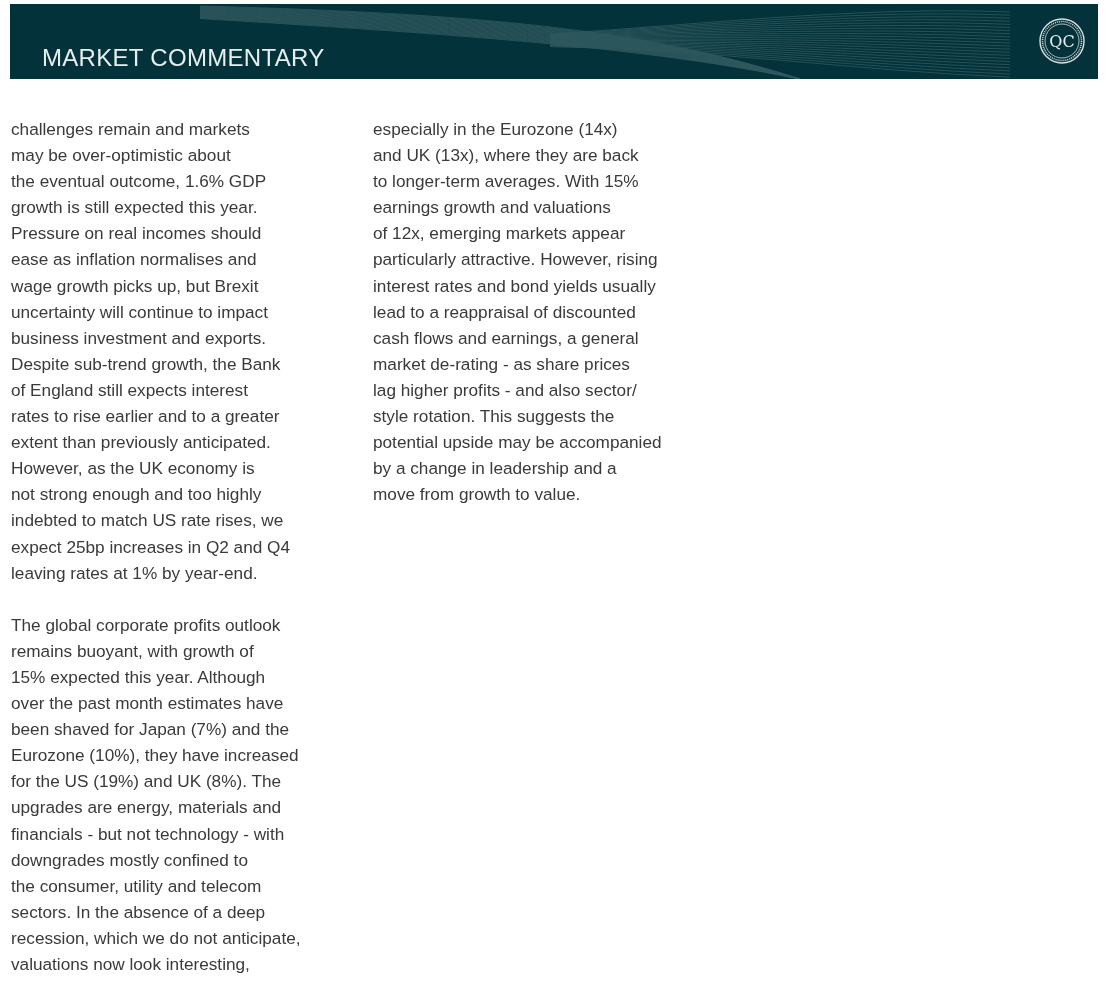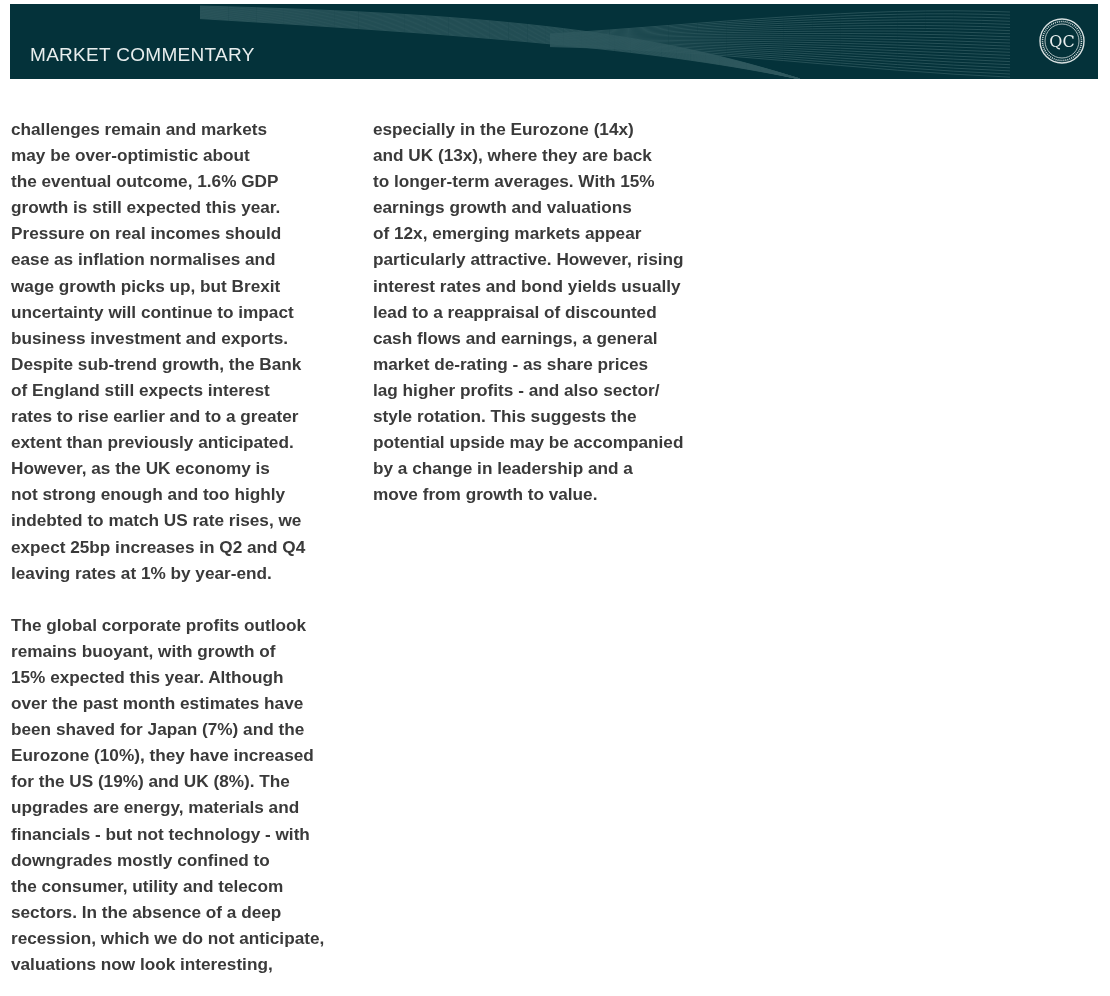--- a/index.html
+++ b/index.html
@@ -1,25 +1,25 @@
 <!DOCTYPE html>
 <html><head>
 <meta charset="utf-8">
 <style>
   html, body { margin: 0; padding: 0; background: #ffffff; }
   body { width: 1110px; height: 996px; position: relative; overflow: hidden;
          font-family: "Liberation Sans", "DejaVu Sans", sans-serif; color: #3a3a3a; }
   .banner { position: absolute; left: 10px; top: 4px; width: 1088px; height: 75px;
             background: #04323a; overflow: hidden; }
   .banner svg.waves { position: absolute; left: 0; top: 0; }
-  .banner-title { position: absolute; left: 20px; top: 40px; color: #e8eeee;
-                  font-size: 19px; letter-spacing: 0.3px; font-weight: normal; }
+  .banner-title { position: absolute; left: 32px; top: 40px; color: #e8eeee;
+                  font-size: 24px; letter-spacing: 0.3px; font-weight: normal; }
   .logo { position: absolute; right: 12px; top: 13px; width: 48px; height: 48px; }
   .col { position: absolute; top: 116px; font-size: 17.2px; line-height: 26.1px; }
-  .col p { margin: 0 0 26.1px 0; white-space: pre-line; font-weight: bold; }
+  .col p { margin: 0 0 26.1px 0; white-space: pre-line; }
   .col1 { left: 11px; width: 360px; }
   .col2 { left: 373px; width: 360px; }
 </style>
 </head>
 <body>
 
 <div class="banner">
   <svg class="waves" width="1088" height="75">
     <g fill="none" stroke="#3d666b" stroke-width="0.8" opacity="0.75" id="wave-group">
         <path d="M 190 2 C 500 10, 650 30, 790 75 M 540 30 C 700 20, 850 2, 1000 8"></path>

